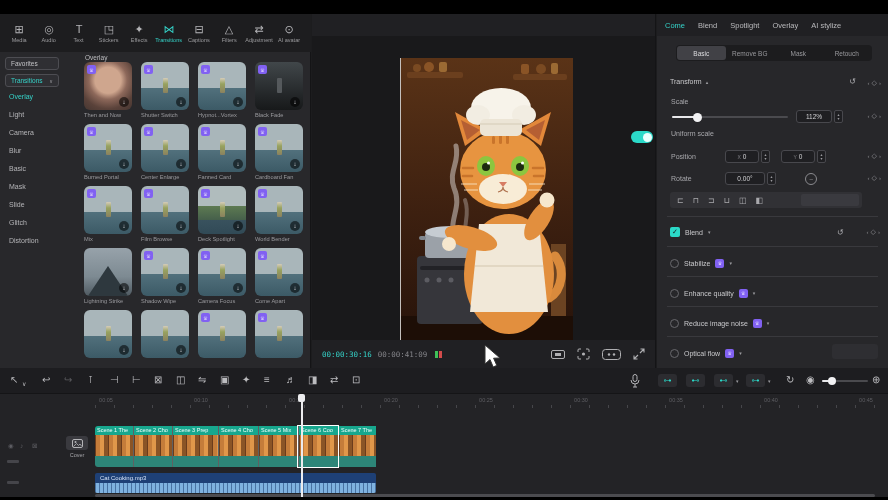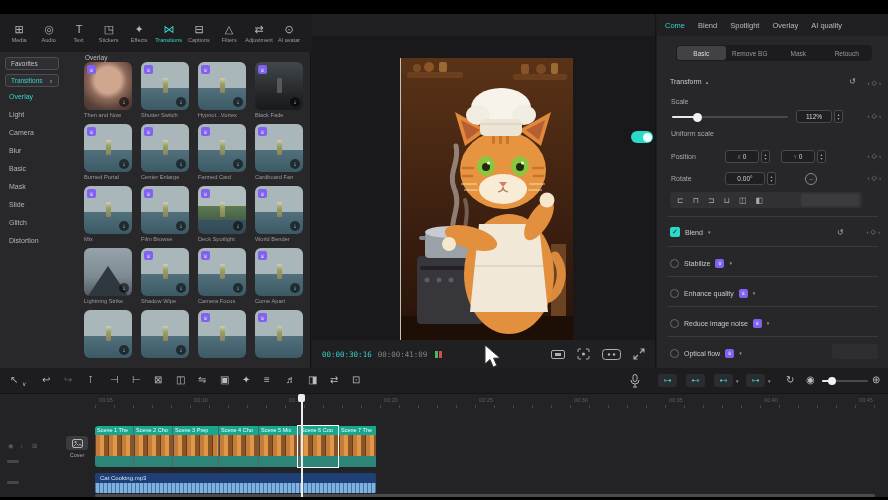--- a/index.html
+++ b/index.html
@@ -436,21 +436,21 @@
       </span>
     </div>
   </div>
 
   <div id="right-panel">
     <div id="insp-tabs">
       <span class="insp-tab active">Come</span>
       <span class="insp-tab">Blend</span>
       <span class="insp-tab">Spotlight</span>
       <span class="insp-tab">Overlay</span>
-      <span class="insp-tab">AI quality</span>
+      <span class="insp-tab">AI stylize</span>
     </div>
     <div id="insp-subtabs">
       <span class="subtab active">Basic</span>
       <span class="subtab">Remove BG</span>
       <span class="subtab">Mask</span>
       <span class="subtab">Retouch</span>
     </div>
 
     <div class="ab" style="left:13px; top:64px; display:flex; align-items:center; gap:4px;">
       <span class="r-label">Transform</span>

